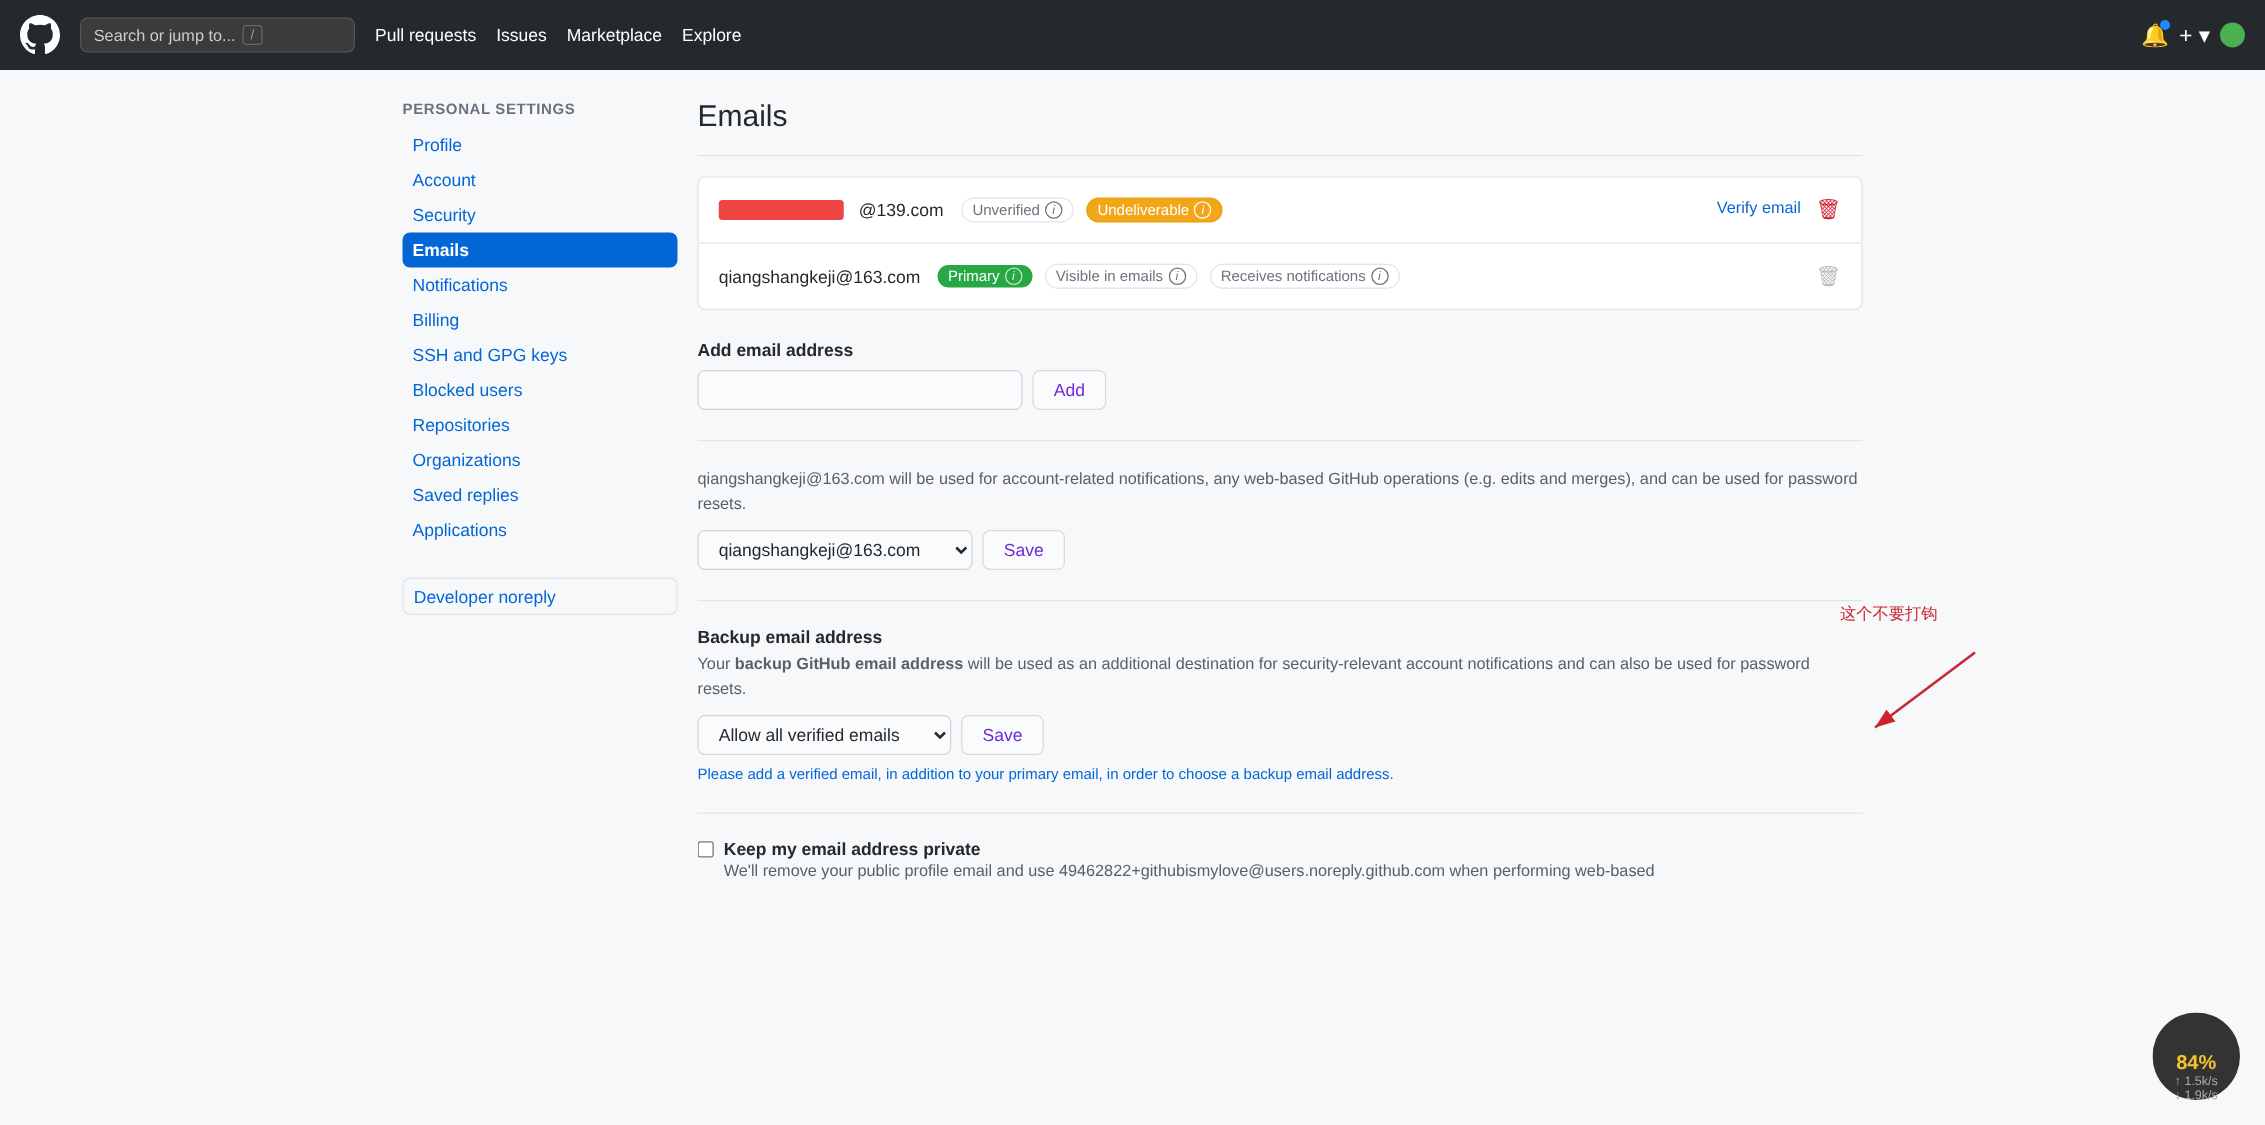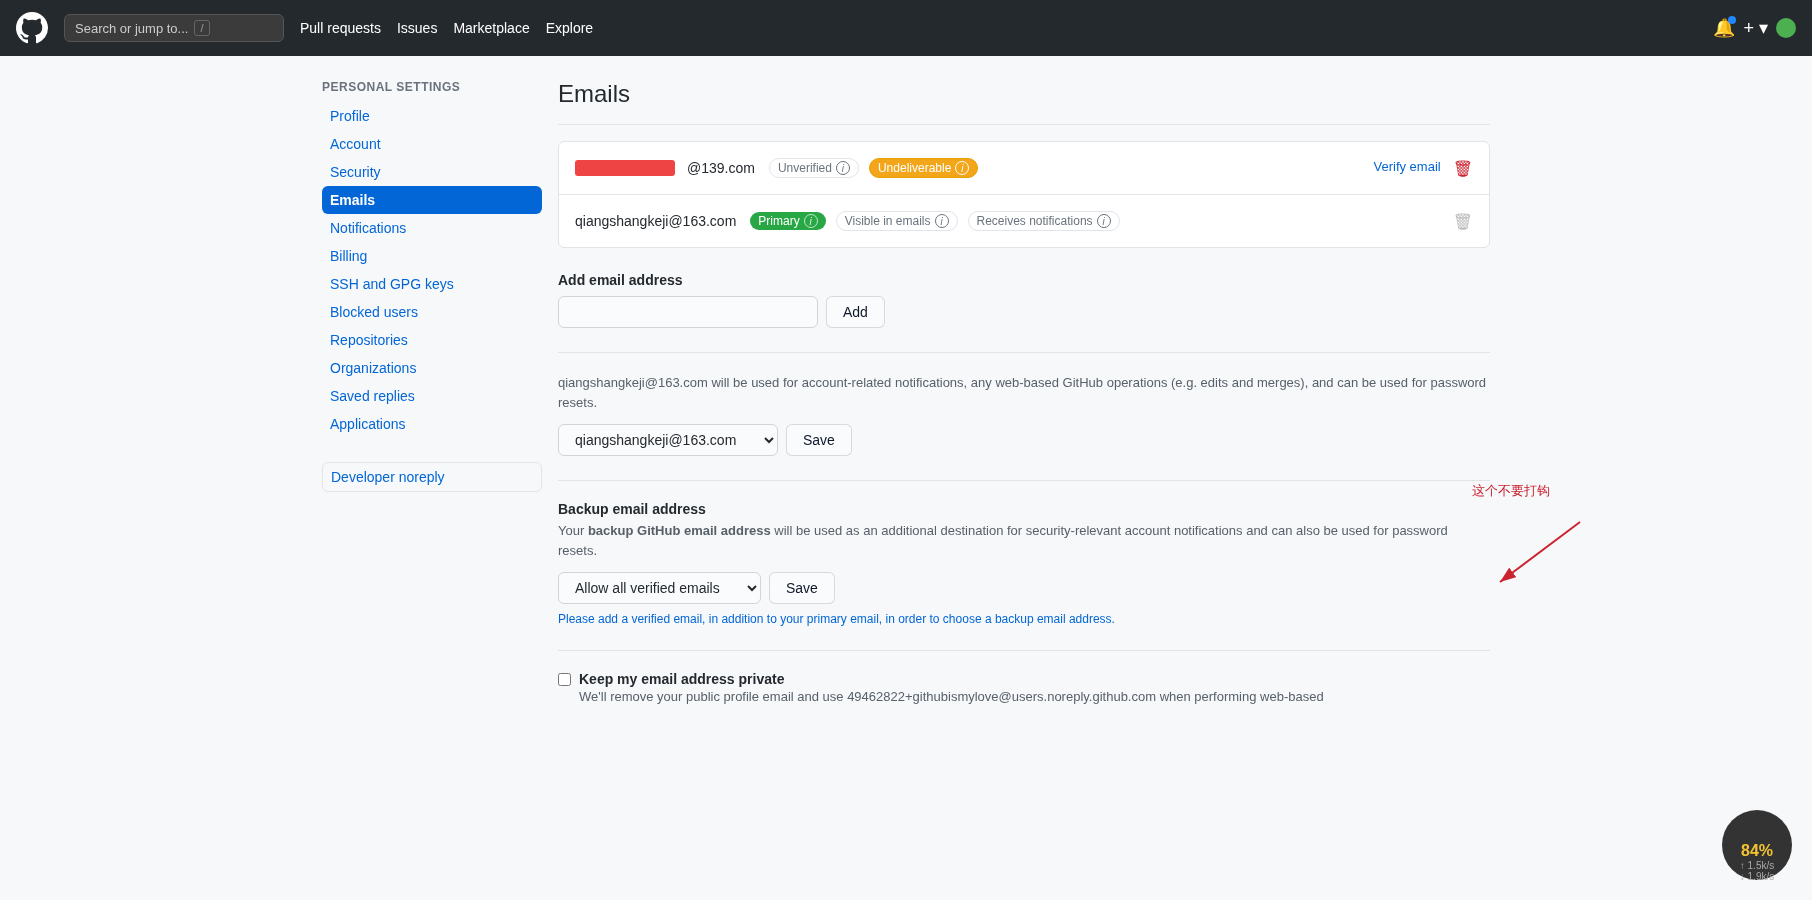--- a/index.html
+++ b/index.html
@@ -53,21 +53,21 @@
     .delete-icon-gray { color: #bbb; cursor: pointer; font-size: 16px; }
 
     
     .form-section { margin-bottom: 24px; }
     .form-section-title { font-weight: 600; font-size: 14px; color: #24292e; margin-bottom: 4px; }
     .form-section-desc { font-size: 13px; color: #586069; margin-bottom: 12px; line-height: 1.5; }
     .form-row { display: flex; align-items: center; gap: 8px; margin-top: 8px; }
     .form-input { padding: 5px 12px; border: 1px solid #d1d5da; border-radius: 6px; font-size: 14px; color: #24292e; background: #fafbfc; height: 32px; }
     .add-input { width: 260px; }
     .btn { padding: 5px 16px; border-radius: 6px; font-size: 14px; font-weight: 500; cursor: pointer; border: 1px solid; height: 32px; }
-    .btn-default { background: #fafbfc; border-color: rgba(27,31,35,0.15); color: #0f172a; }
+    .btn-default { background: #fafbfc; border-color: rgba(27,31,35,0.15); color: #6d28d9; }
     .select-input { padding: 5px 24px 5px 12px; border: 1px solid #d1d5da; border-radius: 6px; font-size: 14px; color: #24292e; background: #fafbfc; height: 32px; appearance: auto; }
     .form-note { font-size: 12px; color: #0366d6; margin-top: 8px; }
 
     
     .checkbox-row { display: flex; align-items: flex-start; gap: 8px; margin-top: 8px; }
     .checkbox-row input[type="checkbox"] { margin-top: 2px; }
     .checkbox-label { font-size: 14px; font-weight: 600; color: #24292e; }
     .checkbox-desc { font-size: 13px; color: #586069; margin-top: 2px; }
 
     

